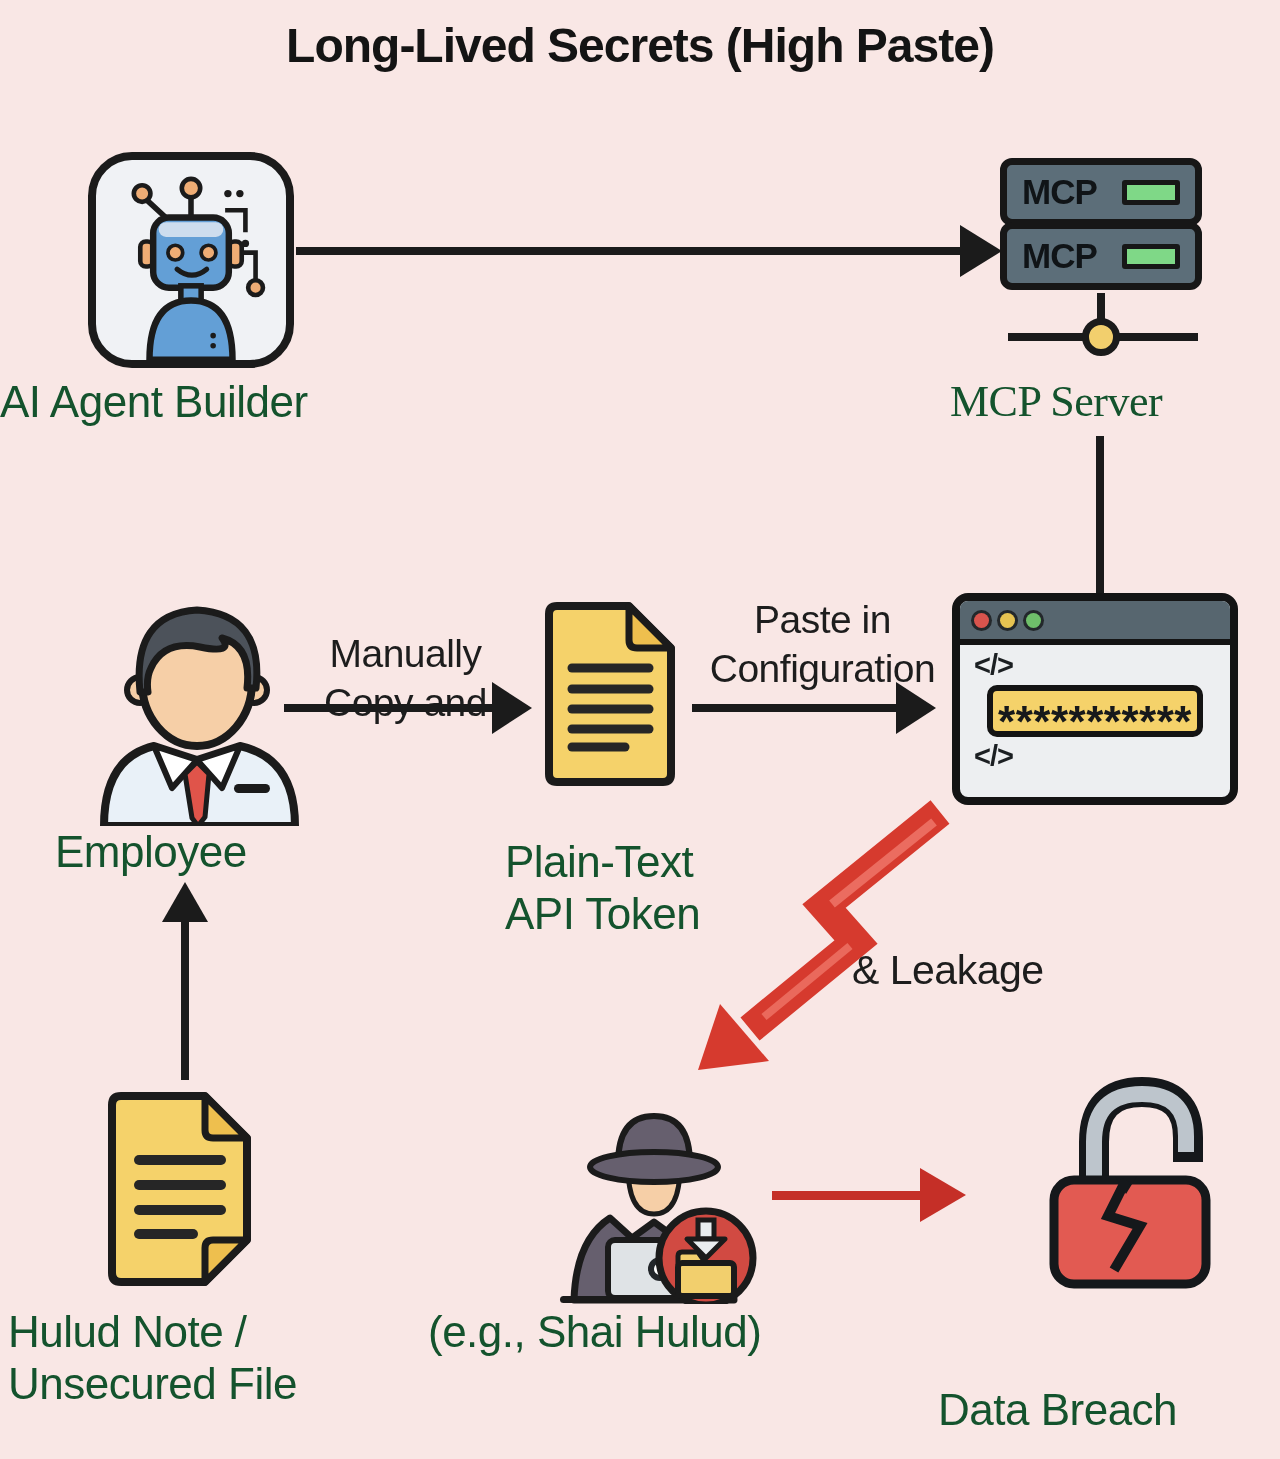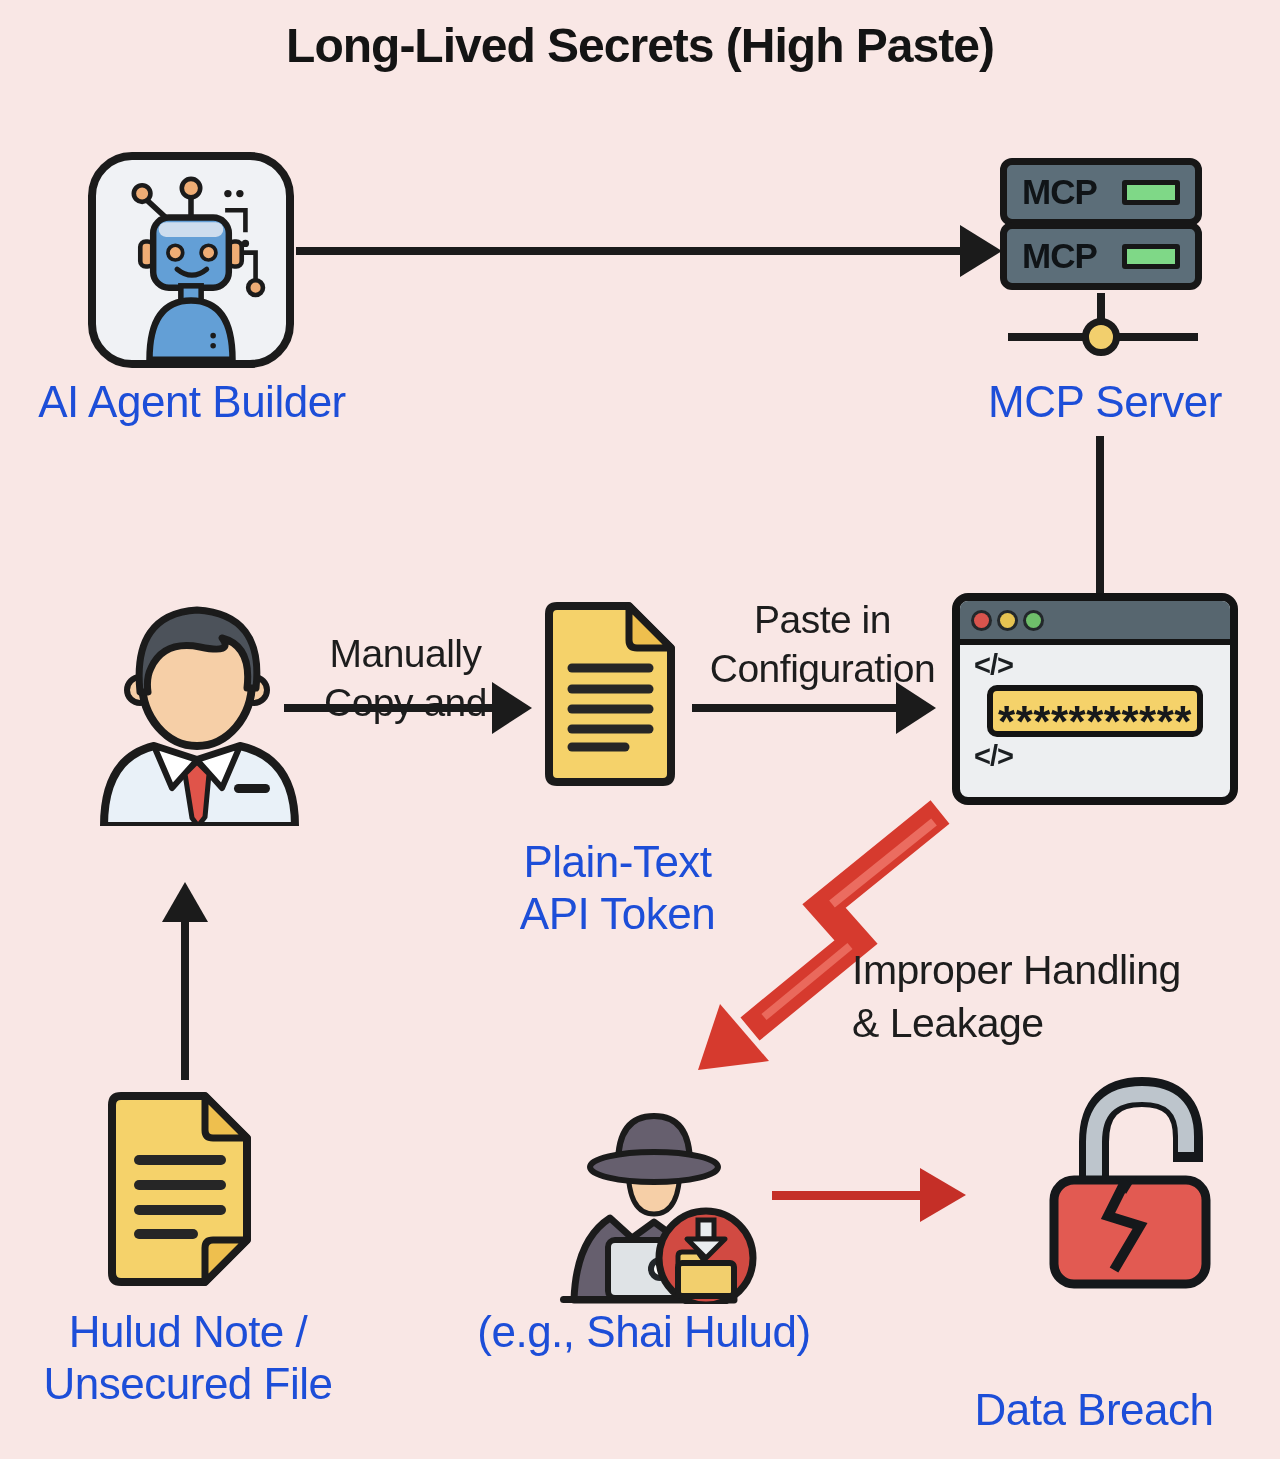--- a/index.html
+++ b/index.html
@@ -1,19 +1,19 @@
 <!DOCTYPE html>
 <html><head>
 <meta charset="utf-8">
 <style>
   html,body{margin:0;padding:0;}
   body{font-family:"Liberation Sans", sans-serif;}
   .stage{position:relative;width:1280px;height:1459px;background:#f9e7e5;overflow:hidden;}
   .abs{position:absolute;}
-  .lbl{position:absolute;color:#1d4ed8;text-align:center;font-size:44px;line-height:1.18;letter-spacing:-0.5px;}
+  .lbl{position:absolute;color:#14532d;font-size:44px;line-height:1.18;letter-spacing:-0.5px;}
   .edge-lbl{position:absolute;color:#1d1d1d;text-align:center;font-size:39px;line-height:1.25;letter-spacing:-0.5px;}
   .title{position:absolute;top:18px;left:0;right:0;text-align:center;font-size:48px;font-weight:700;color:#141414;letter-spacing:-1px;}
 
   
   .hline{position:absolute;background:#1b1b1b;}
   .tri-right{position:absolute;width:0;height:0;border-top:26px solid transparent;border-bottom:26px solid transparent;border-left:42px solid #1b1b1b;}
   .tri-up{position:absolute;width:0;height:0;border-left:23px solid transparent;border-right:23px solid transparent;border-bottom:40px solid #1b1b1b;}
   .tri-right-red{position:absolute;width:0;height:0;border-top:27px solid transparent;border-bottom:27px solid transparent;border-left:46px solid #c52f27;}
 
   
@@ -87,35 +87,36 @@
       <span class="mcp-light"></span>
     </div>
     <div class="mcp-box">
       <span class="mcp-text">MCP</span>
       <span class="mcp-light"></span>
     </div>
   </div>
   <div class="mcp-stem"></div>
   <div class="mcp-busline"></div>
   <div class="mcp-node"></div>
-  <div class="lbl" style="left:950px;top:376px;width:310px;">MCP Server</div>
+  <div class="lbl" style="left:950px;top:376px;width:310px;font-family:Liberation Serif, serif;">MCP Server</div>
 
   <div class="connector-v"></div>
 
   <svg class="abs" style="left:82px;top:588px;width:235px;height:238px;" viewBox="0 0 235 238">
     <circle cx="58" cy="102" r="13" fill="#f6cfa7" stroke="#1b1b1b" stroke-width="6"></circle>
     <circle cx="172" cy="102" r="13" fill="#f6cfa7" stroke="#1b1b1b" stroke-width="6"></circle>
     <path d="M22 238 Q22 170 72 158 L115 172 L158 158 Q213 170 213 238 Z" fill="#e9f1f8" stroke="#1b1b1b" stroke-width="8" stroke-linejoin="round"></path>
     <path d="M72 158 L115 172 L90 200 Z" fill="#ffffff" stroke="#1b1b1b" stroke-width="6" stroke-linejoin="round"></path>
     <path d="M158 158 L115 172 L140 200 Z" fill="#ffffff" stroke="#1b1b1b" stroke-width="6" stroke-linejoin="round"></path>
     <path d="M115 174 L103 186 L110 230 L116 238 L123 229 L127 186 Z" fill="#e0544a" stroke="#1b1b1b" stroke-width="5" stroke-linejoin="round"></path>
     <rect x="152" y="196" width="36" height="9" rx="4.5" fill="#1b1b1b"></rect>
     <ellipse cx="115" cy="94" rx="55" ry="64" fill="#f6cfa7" stroke="#1b1b1b" stroke-width="8"></ellipse>
     <path d="M58 104 Q50 26 115 22 Q182 26 174 100 L165 100 Q170 58 140 50 Q152 66 118 59 Q82 52 69 80 Q64 90 66 104 Z" fill="#4c525a" stroke="#1b1b1b" stroke-width="7" stroke-linejoin="round"></path>
   </svg>
+  <div class="lbl" style="left:55px;top:826px;width:270px;">Employee</div>
 
   <div class="edge-lbl" style="left:298px;top:596px;width:215px;margin-top:34px;">
     <div>Manually</div>
     <div>Copy and</div>
   </div>
   <div class="hline" style="left:284px;top:704px;width:212px;height:8px;"></div>
   <div class="tri-right" style="left:492px;top:682px;border-left-width:40px;"></div>
 
   <svg class="abs" style="left:539px;top:598px;width:142px;height:192px;" viewBox="0 0 142 192">
     <path d="M18 8 H90 L132 50 V176 Q132 184 124 184 H18 Q10 184 10 176 V16 Q10 8 18 8 Z" fill="#f5d26a" stroke="#1b1b1b" stroke-width="8" stroke-linejoin="round"></path>
@@ -153,21 +154,20 @@
     </div>
   </div>
 
   <svg class="abs" style="left:648px;top:798px;width:310px;height:285px;" viewBox="0 0 310 285">
     <path d="M292 14 L176 108 L208 144 L102 231" fill="none" stroke="#d63a2e" stroke-width="30" stroke-linejoin="miter"></path>
     <path d="M286 24 L184 106" fill="none" stroke="#ef7668" stroke-width="9" opacity="0.85"></path>
     <path d="M202 148 L116 219" fill="none" stroke="#ef7668" stroke-width="8" opacity="0.8"></path>
     <polygon points="50,272 121,263 72,206" fill="#d63a2e"></polygon>
   </svg>
   <div class="edge-lbl" style="left:852px;top:944px;width:370px;text-align:left;font-size:41px;line-height:1.3;">
-    <div>Improper Handling</div>
     <div>&amp; Leakage</div>
   </div>
 
   <div class="hline" style="left:181px;top:920px;width:8px;height:160px;"></div>
   <div class="tri-up" style="left:162px;top:882px;"></div>
 
   <svg class="abs" style="left:101px;top:1086px;width:168px;height:208px;" viewBox="0 0 168 208">
     <path d="M20 10 H104 L146 52 V154 L104 196 H20 Q11 196 11 187 V19 Q11 10 20 10 Z" fill="#f5d26a" stroke="#1b1b1b" stroke-width="8" stroke-linejoin="round"></path>
     <path d="M104 10 L146 52 H112 Q104 52 104 44 Z" fill="#eebf4e" stroke="#1b1b1b" stroke-width="7" stroke-linejoin="round"></path>
     <path d="M146 154 L104 196 V162 Q104 154 112 154 Z" fill="#eebf4e" stroke="#1b1b1b" stroke-width="7" stroke-linejoin="round"></path>

